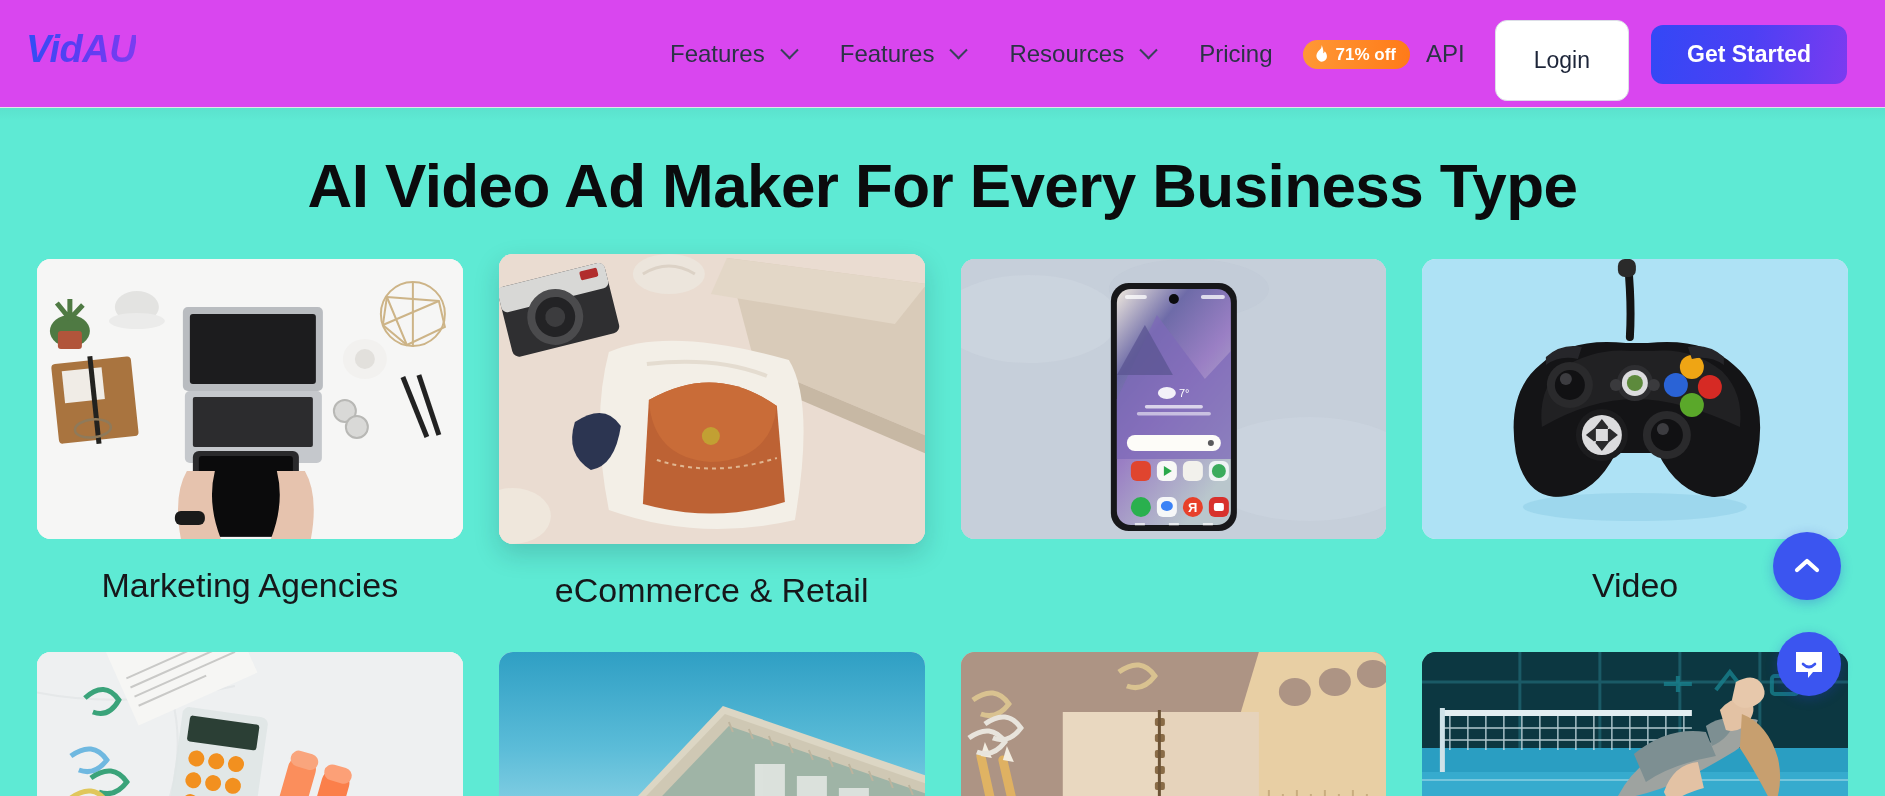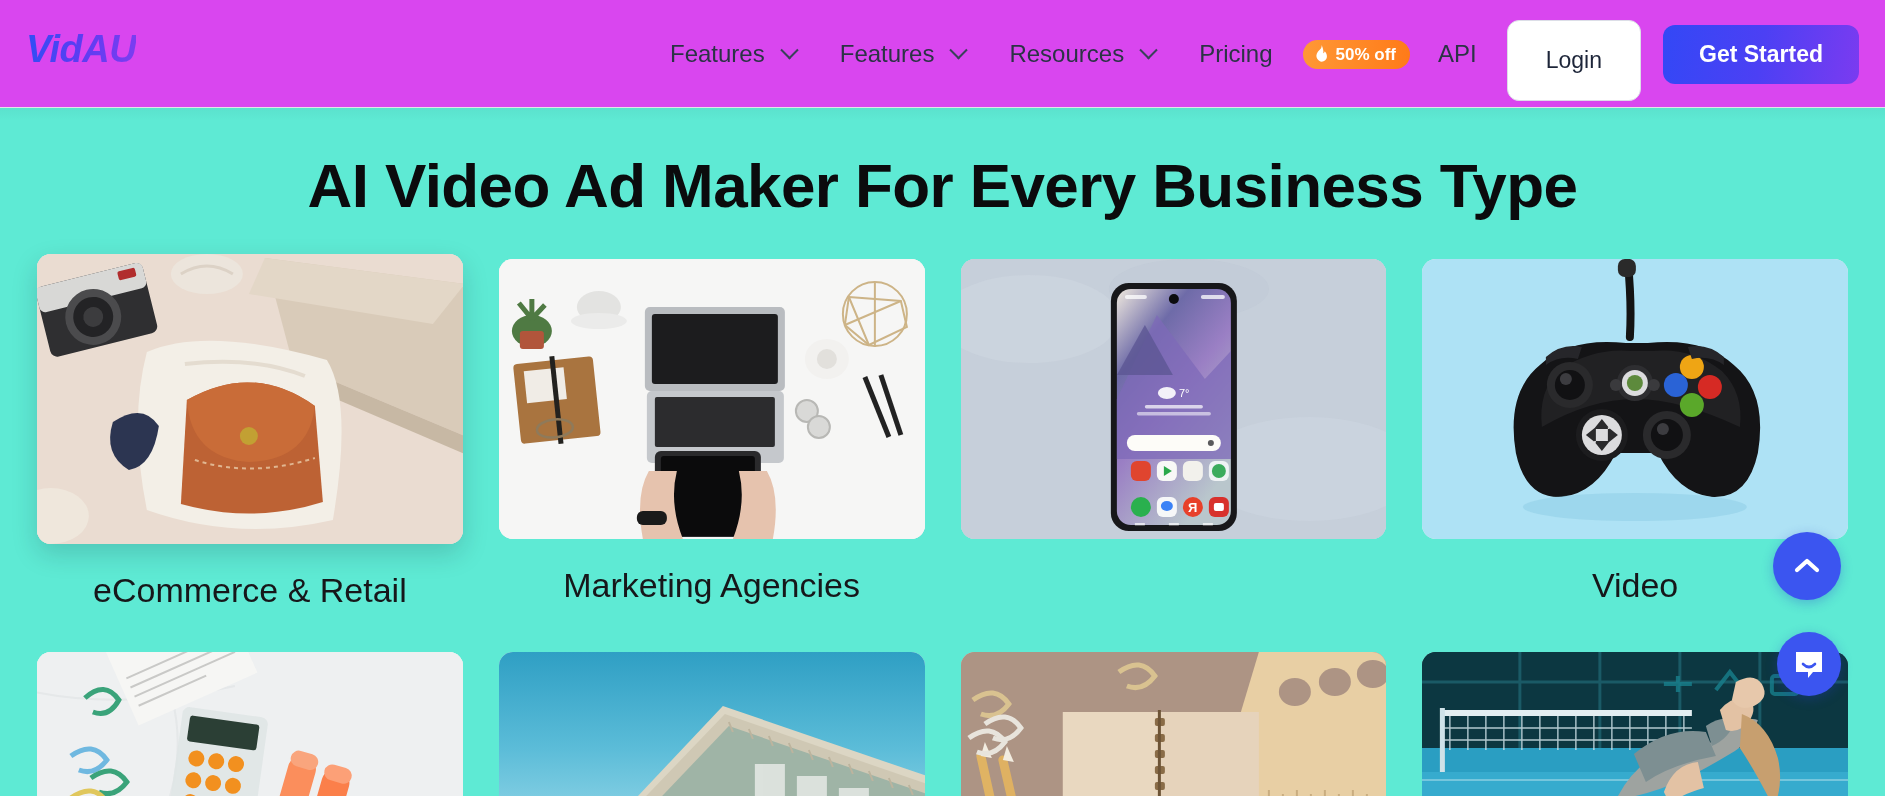--- a/index.html
+++ b/index.html
@@ -79,21 +79,21 @@
     font-weight: 700;
     border-radius: 999px;
     padding: 5px 14px 5px 10px;
     margin-left: 12px;
     line-height: 1;
   }
   .flame { width: 17px; height: 19px; display:block; }
 
   .header-right {
     position: absolute;
-    right: 26px; top: 0;
+    right: 38px; top: 0;
     height: 108px;
     display: flex;
     align-items: center;
     gap: 0;
   }
   .api-link {
     font-size: 24px;
     color: #2b3345;
     padding: 0 30px;
     cursor: pointer;
@@ -213,39 +213,90 @@
       <span>Resources</span>
       <i class="chev"></i>
     </div>
 
     <div class="nav-item">
       <span>Pricing</span>
       <span class="badge-off">
         <svg class="flame" viewBox="0 0 24 28">
           <path d="M12 0c1.2 5.2-3.4 6.9-5.6 10.4C4.1 13.9 4 17.2 5.5 20c1.6 3.1 4.3 4.6 6.8 4.6 3.9 0 7.4-2.9 7.7-7.2.2-3.4-1.6-6.2-3.2-8.1-.3 1.5-1.2 2.6-2.2 3 .8-3.7-.5-8.4-2.6-12.3z" fill="#ffffff"></path>
         </svg>
-        <span>50% off</span>
+        <span>71% off</span>
       </span>
     </div>
 
   </nav>
 
   <div class="header-right">
     <div class="api-link">API</div>
     <button class="btn-login">Login</button>
     <button class="btn-get">Get Started</button>
   </div>
 
 </div>
 
 <div class="main">
 
   <h1 class="page-title">AI Video Ad Maker For Every Business Type</h1>
 
   <div class="grid">
+
+    <div class="cat-card">
+      <div class="thumb">
+        <svg viewBox="0 0 430 280" preserveAspectRatio="xMidYMid slice">
+          <rect width="430" height="280" fill="#f3f3f2"></rect>
+          <rect x="0" y="0" width="430" height="280" fill="#f6f6f5"></rect>
+
+          <ellipse cx="35" cy="72" rx="20" ry="16" fill="#4f7a43"></ellipse>
+          <path d="M35 60 L22 44 M35 60 L48 46 M35 60 L35 40" stroke="#4f7a43" stroke-width="5"></path>
+          <rect x="23" y="72" width="24" height="18" rx="3" fill="#b1553b"></rect>
+
+          <ellipse cx="102" cy="48" rx="22" ry="16" fill="#e3e3e1"></ellipse>
+          <ellipse cx="102" cy="62" rx="28" ry="8" fill="#ebebea"></ellipse>
+
+          <g stroke="#cdb487" stroke-width="2" fill="none">
+            <circle cx="378" cy="55" r="32"></circle>
+            <path d="M352 38 L404 42 L410 68 L372 86 L348 66 Z"></path>
+            <path d="M352 38 L372 86 M404 42 L348 66 M378 24 L378 88"></path>
+          </g>
+
+          <g transform="rotate(-6 70 140)">
+            <rect x="20" y="100" width="80" height="80" rx="4" fill="#a9743f"></rect>
+            <rect x="30" y="108" width="40" height="32" fill="#f0ece6"></rect>
+            <rect x="57" y="96" width="5" height="88" fill="#23221f"></rect>
+            <ellipse cx="55" cy="168" rx="18" ry="9" fill="none" stroke="#8f7a5a" stroke-width="2.5"></ellipse>
+          </g>
+
+          <rect x="148" y="48" width="140" height="84" rx="5" fill="#b9bcc0"></rect>
+          <rect x="155" y="55" width="126" height="70" rx="3" fill="#1c1c1e"></rect>
+          <rect x="150" y="132" width="137" height="72" rx="5" fill="#c5c8cc"></rect>
+          <rect x="158" y="138" width="120" height="50" rx="2" fill="#2c2c2e"></rect>
+          <rect x="188" y="192" width="62" height="22" rx="3" fill="#b5b8bc"></rect>
+
+          <ellipse cx="330" cy="100" rx="22" ry="20" fill="#f2f1ef"></ellipse>
+          <circle cx="330" cy="100" r="10" fill="#e2e0dc"></circle>
+
+          <path d="M368 118 L392 178" stroke="#222" stroke-width="5"></path>
+          <path d="M384 116 L404 176" stroke="#222" stroke-width="5"></path>
+
+          <circle cx="310" cy="152" r="11" fill="#d9d9d7" stroke="#b8b8b5" stroke-width="2"></circle>
+          <circle cx="322" cy="168" r="11" fill="#d9d9d7" stroke="#b8b8b5" stroke-width="2"></circle>
+
+          <rect x="158" y="192" width="106" height="86" rx="6" fill="#2a2a2c"></rect>
+          <rect x="164" y="197" width="94" height="80" rx="3" fill="#0b0b0c"></rect>
+          <path d="M152 212 q-14 24 -6 68 h40 q-14 -36 -6 -68 z" fill="#e6c3ae"></path>
+          <path d="M270 212 q14 24 6 68 h-40 q14 -36 6 -68 z" fill="#e6c3ae"></path>
+          <rect x="140" y="252" width="30" height="14" rx="6" fill="#1a1a1a"></rect>
+        </svg>
+      </div>
+      <div class="cat-label">Marketing Agencies</div>
+    </div>
 
     <div class="cat-card raised">
       <div class="thumb">
         <svg viewBox="0 0 430 290" preserveAspectRatio="xMidYMid slice">
           <rect width="430" height="290" fill="#e9dcd0"></rect>
           <rect width="430" height="290" fill="#eadcd1"></rect>
 
           <g transform="rotate(-14 70 60)">
             <rect x="8" y="18" width="110" height="72" rx="7" fill="#2f2f31"></rect>
             <rect x="8" y="18" width="110" height="26" rx="6" fill="#d8d8d6"></rect>
@@ -269,71 +320,20 @@
 
           <path d="M152 146 q66 -38 128 6 l8 96 q-70 22 -142 2 z" fill="#bd6234"></path>
           <path d="M152 146 q66 -38 128 6 q-6 54 -66 56 q-58 -4 -62 -62 z" fill="#c96c38"></path>
           <circle cx="214" cy="182" r="9" fill="#c2a033"></circle>
           <path d="M160 206 q56 18 120 -2" stroke="#e0b691" stroke-width="2" fill="none" stroke-dasharray="4 4"></path>
 
           <ellipse cx="16" cy="262" rx="38" ry="28" fill="#efe7dc"></ellipse>
         </svg>
       </div>
       <div class="cat-label">eCommerce &amp; Retail</div>
-    </div>
-
-    <div class="cat-card">
-      <div class="thumb">
-        <svg viewBox="0 0 430 280" preserveAspectRatio="xMidYMid slice">
-          <rect width="430" height="280" fill="#f3f3f2"></rect>
-          <rect x="0" y="0" width="430" height="280" fill="#f6f6f5"></rect>
-
-          <ellipse cx="35" cy="72" rx="20" ry="16" fill="#4f7a43"></ellipse>
-          <path d="M35 60 L22 44 M35 60 L48 46 M35 60 L35 40" stroke="#4f7a43" stroke-width="5"></path>
-          <rect x="23" y="72" width="24" height="18" rx="3" fill="#b1553b"></rect>
-
-          <ellipse cx="102" cy="48" rx="22" ry="16" fill="#e3e3e1"></ellipse>
-          <ellipse cx="102" cy="62" rx="28" ry="8" fill="#ebebea"></ellipse>
-
-          <g stroke="#cdb487" stroke-width="2" fill="none">
-            <circle cx="378" cy="55" r="32"></circle>
-            <path d="M352 38 L404 42 L410 68 L372 86 L348 66 Z"></path>
-            <path d="M352 38 L372 86 M404 42 L348 66 M378 24 L378 88"></path>
-          </g>
-
-          <g transform="rotate(-6 70 140)">
-            <rect x="20" y="100" width="80" height="80" rx="4" fill="#a9743f"></rect>
-            <rect x="30" y="108" width="40" height="32" fill="#f0ece6"></rect>
-            <rect x="57" y="96" width="5" height="88" fill="#23221f"></rect>
-            <ellipse cx="55" cy="168" rx="18" ry="9" fill="none" stroke="#8f7a5a" stroke-width="2.5"></ellipse>
-          </g>
-
-          <rect x="148" y="48" width="140" height="84" rx="5" fill="#b9bcc0"></rect>
-          <rect x="155" y="55" width="126" height="70" rx="3" fill="#1c1c1e"></rect>
-          <rect x="150" y="132" width="137" height="72" rx="5" fill="#c5c8cc"></rect>
-          <rect x="158" y="138" width="120" height="50" rx="2" fill="#2c2c2e"></rect>
-          <rect x="188" y="192" width="62" height="22" rx="3" fill="#b5b8bc"></rect>
-
-          <ellipse cx="330" cy="100" rx="22" ry="20" fill="#f2f1ef"></ellipse>
-          <circle cx="330" cy="100" r="10" fill="#e2e0dc"></circle>
-
-          <path d="M368 118 L392 178" stroke="#222" stroke-width="5"></path>
-          <path d="M384 116 L404 176" stroke="#222" stroke-width="5"></path>
-
-          <circle cx="310" cy="152" r="11" fill="#d9d9d7" stroke="#b8b8b5" stroke-width="2"></circle>
-          <circle cx="322" cy="168" r="11" fill="#d9d9d7" stroke="#b8b8b5" stroke-width="2"></circle>
-
-          <rect x="158" y="192" width="106" height="86" rx="6" fill="#2a2a2c"></rect>
-          <rect x="164" y="197" width="94" height="80" rx="3" fill="#0b0b0c"></rect>
-          <path d="M152 212 q-14 24 -6 68 h40 q-14 -36 -6 -68 z" fill="#e6c3ae"></path>
-          <path d="M270 212 q14 24 6 68 h-40 q14 -36 6 -68 z" fill="#e6c3ae"></path>
-          <rect x="140" y="252" width="30" height="14" rx="6" fill="#1a1a1a"></rect>
-        </svg>
-      </div>
-      <div class="cat-label">Marketing Agencies</div>
     </div>
 
     <div class="cat-card">
       <div class="thumb">
         <svg viewBox="0 0 430 280" preserveAspectRatio="xMidYMid slice">
           <defs>
             <linearGradient id="wallg" x1="0" y1="0" x2="0.6" y2="1">
               <stop offset="0%" stop-color="#efe9de"></stop>
               <stop offset="28%" stop-color="#6e6ba8"></stop>
               <stop offset="56%" stop-color="#9a7fc4"></stop>

